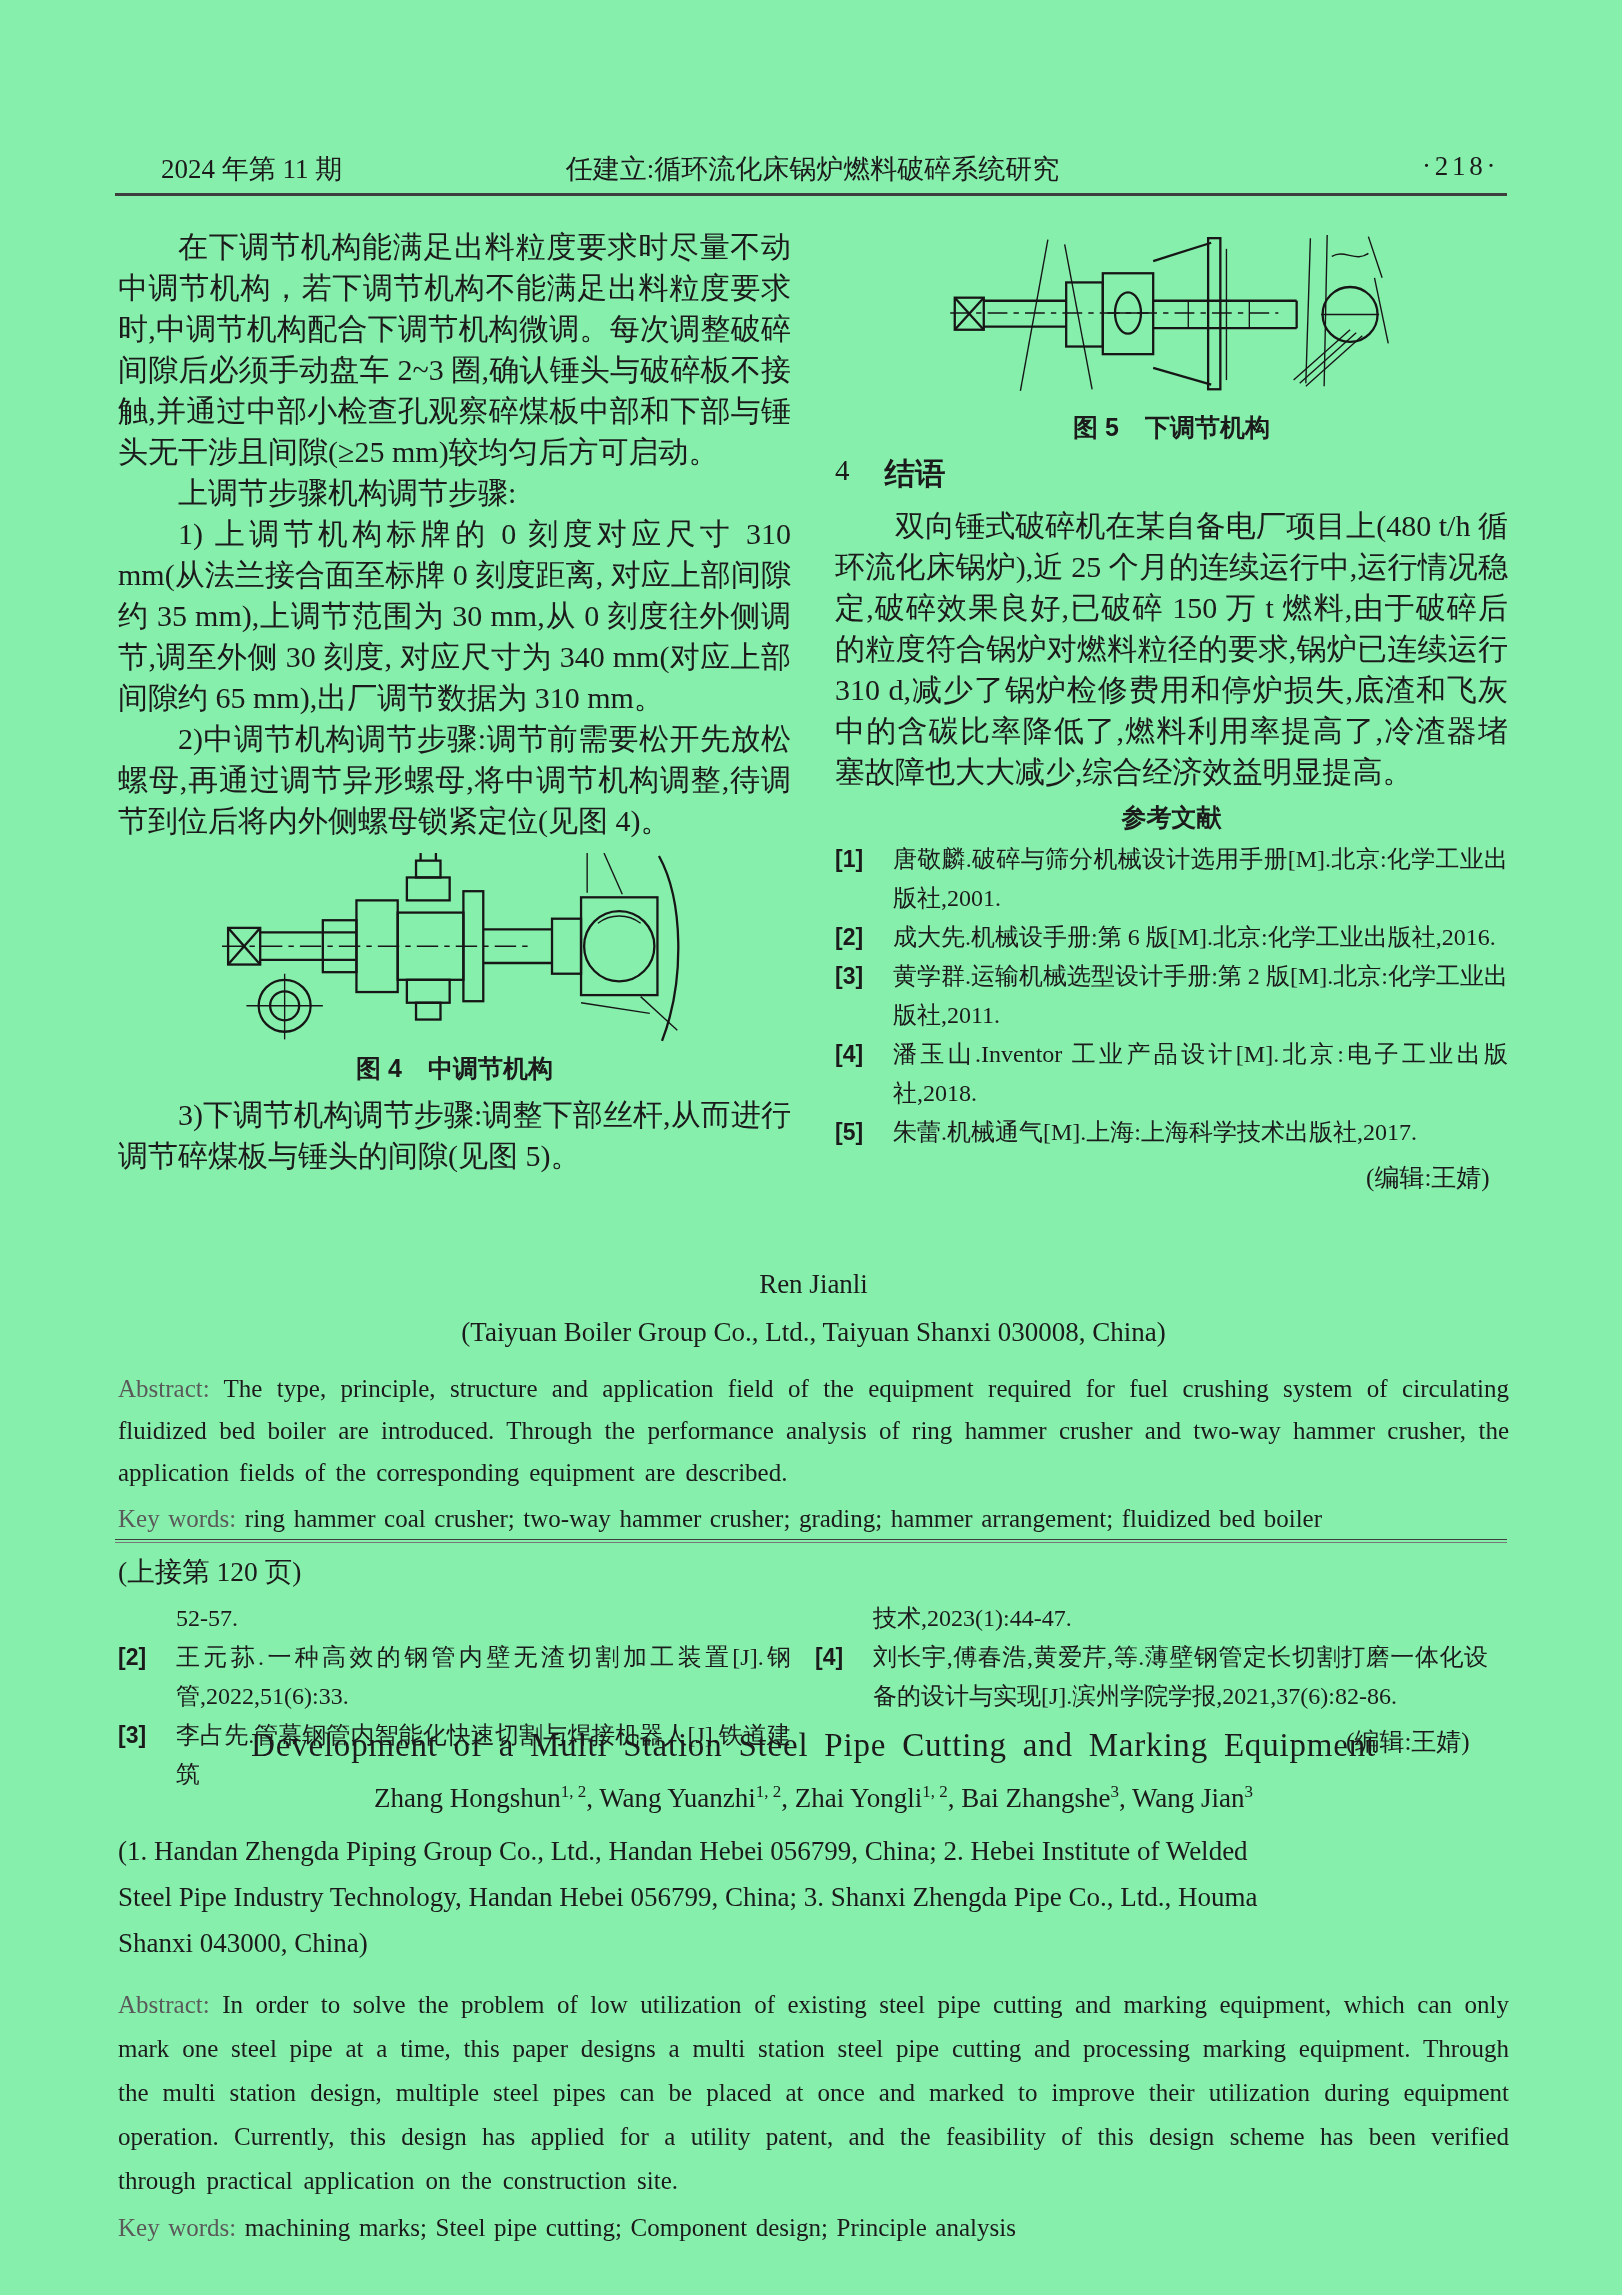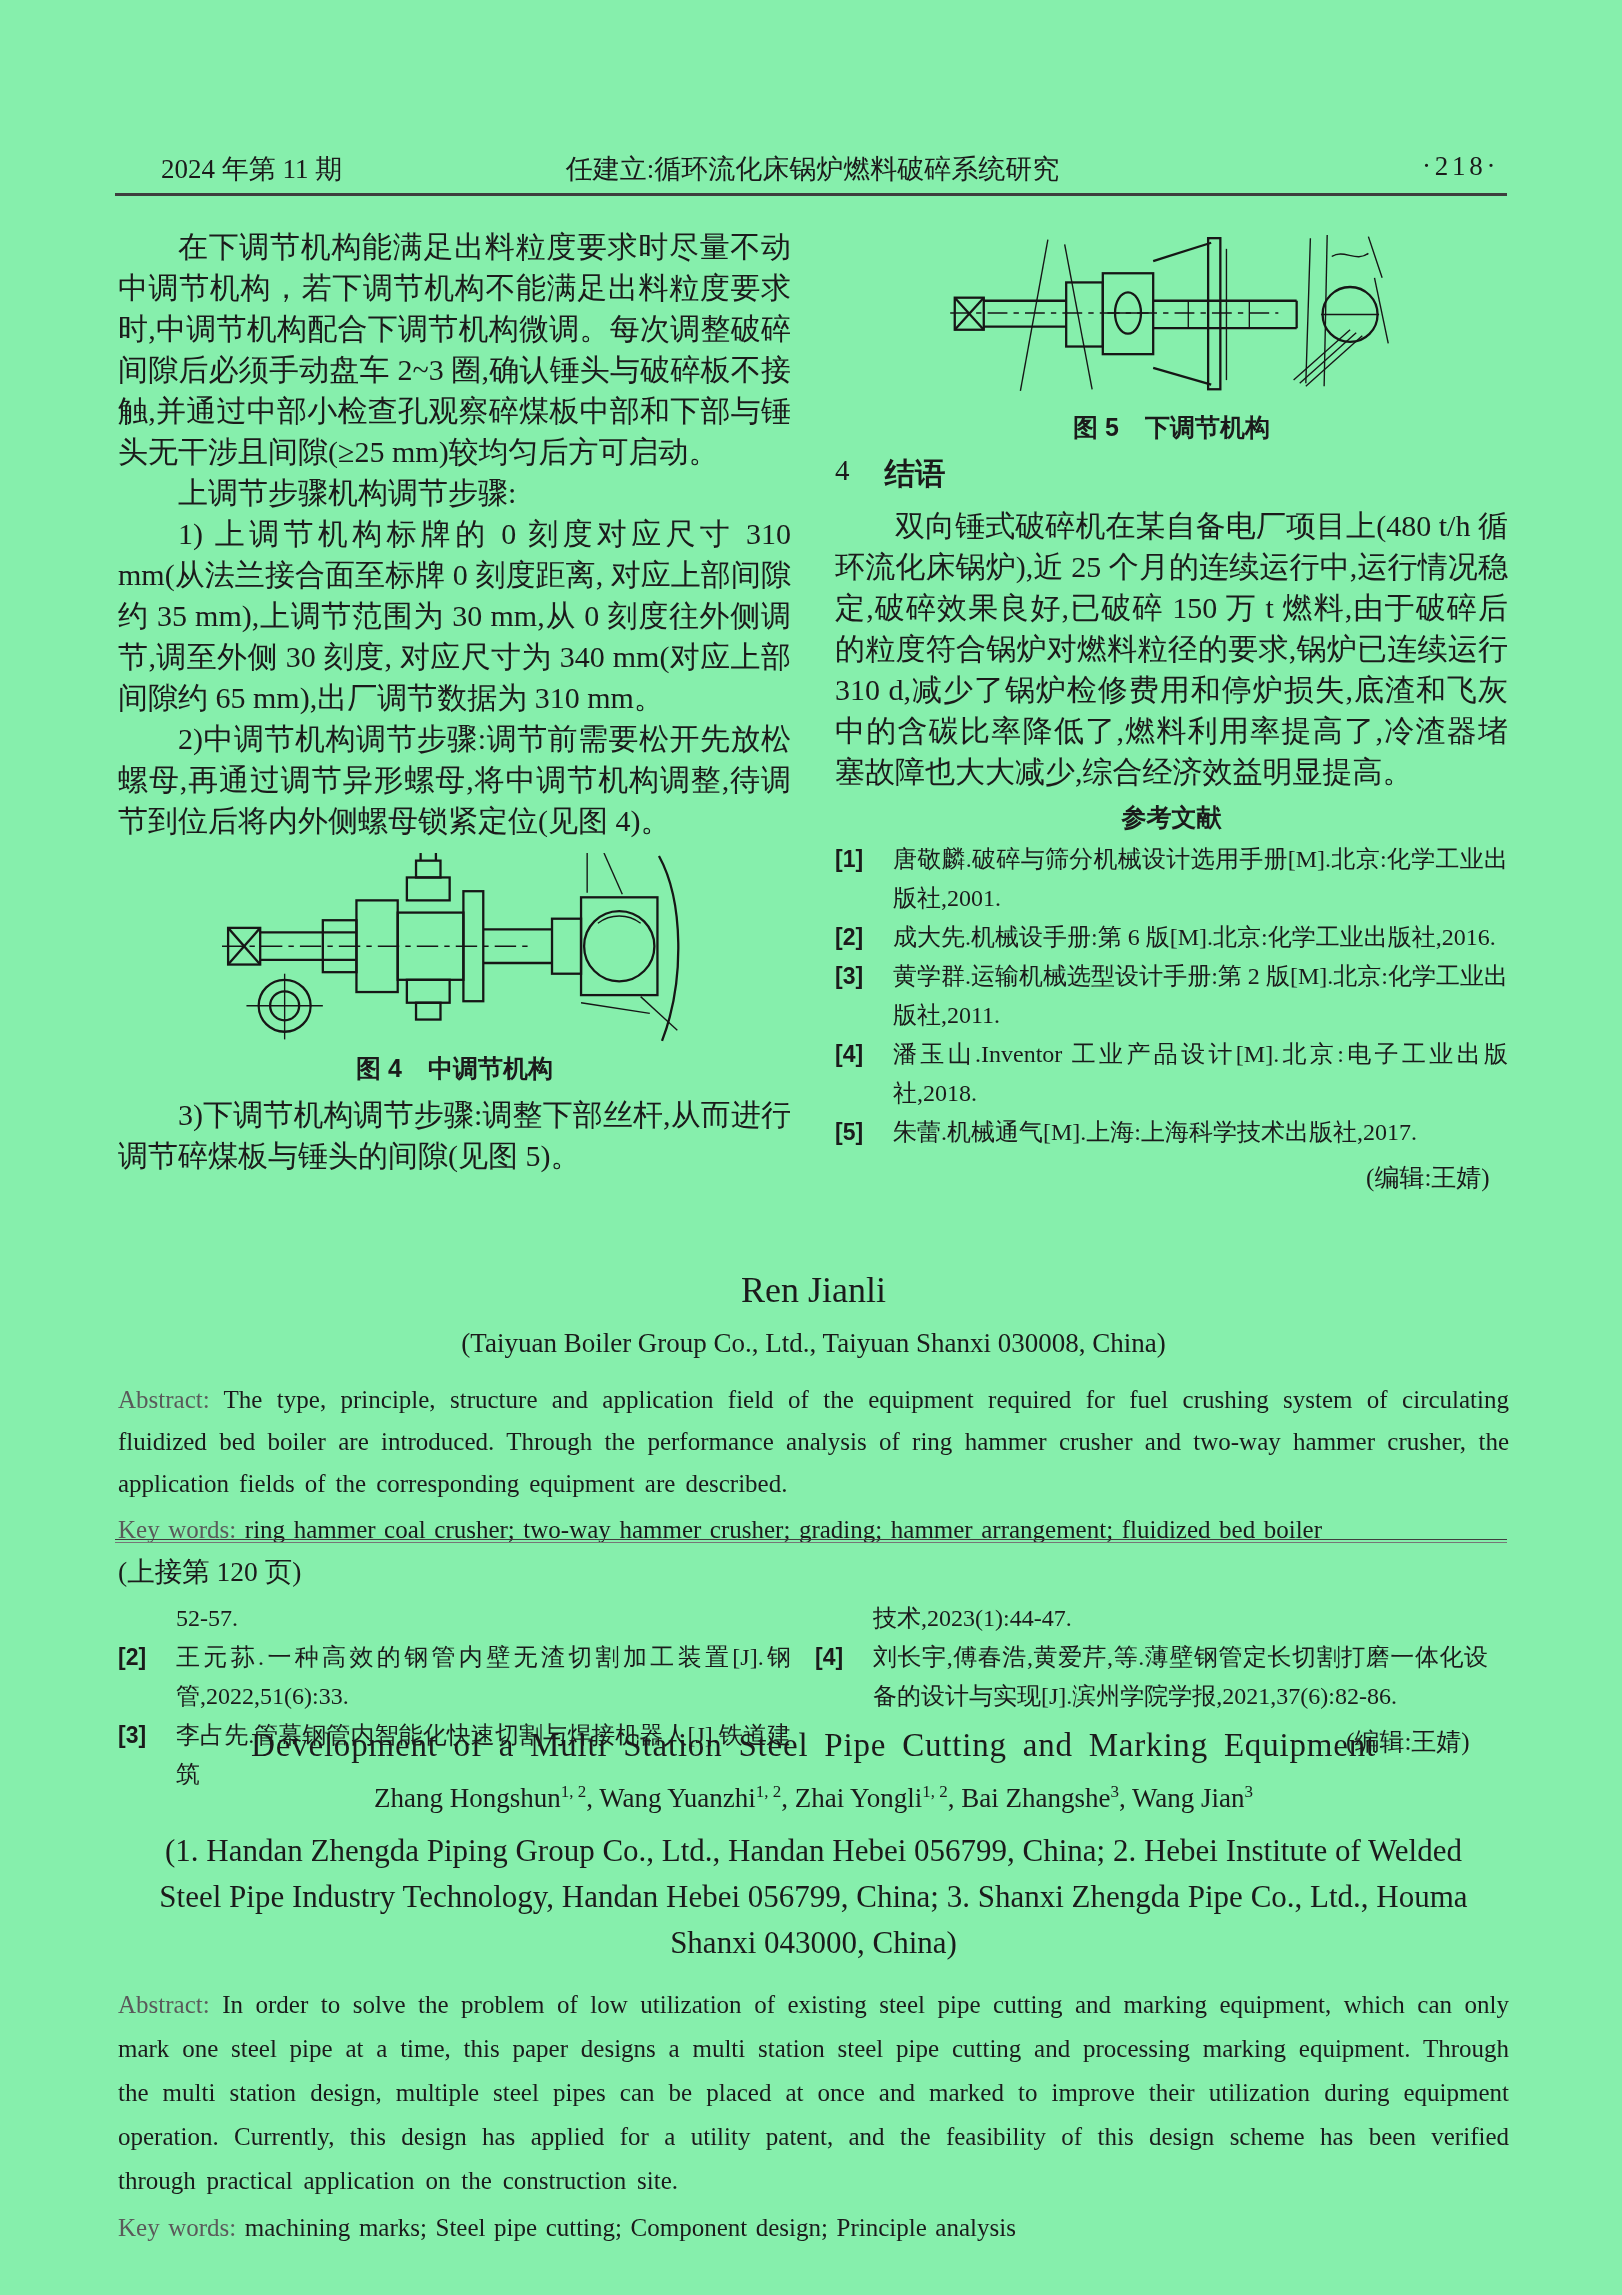--- a/index.html
+++ b/index.html
@@ -27,38 +27,38 @@
   .sec4 .ttl{font-family:"Liberation Sans","DejaVu Sans",sans-serif;font-weight:bold;font-size:30.5px;}
   .refs-title{text-align:center;font-family:"Liberation Sans","DejaVu Sans",sans-serif;
               font-weight:bold;font-size:25px;margin:9.2px 0 6.1px 0;}
   .ref{display:flex;font-size:24px;line-height:39px;margin:0;}
   .ref .rnum{flex:0 0 58px;font-weight:bold;font-family:"Liberation Sans","DejaVu Sans",sans-serif;font-size:23px;}
   .ref .rtxt{flex:1;text-align:justify;}
   .editor{text-align:right;font-size:25px;margin-top:9.2px;padding-right:18.3px;}
   
   .eng1{position:absolute;top:1249px;left:118px;width:1391px;}
   .eng-title{text-align:center;font-size:33px;word-spacing:10.7px;letter-spacing:0.8px;}
-  .eng-author{text-align:center;font-size:36px;margin-top:20px;}
+  .eng-author{text-align:center;font-size:27px;margin-top:20px;}
   .eng-affil{text-align:center;font-size:27px;margin-top:17px;}
   .eng-abs{font-size:25px;line-height:42px;text-align:justify;margin-top:20px;word-spacing:3.8px;}
   .lbl{color:#5a5a5a;}
   .eng-kw{font-size:25px;margin-top:10.7px;word-spacing:2.3px;}
   
   .divider{position:absolute;top:1539px;left:115px;width:1392px;height:2.3px;
            border-top:1.5px solid #3e3e3e;border-bottom:0.8px solid #777;}
   .cont{position:absolute;top:1554px;left:118px;width:1391px;}
   .cont-note{font-size:27.5px;margin:0 0 7.6px 0;}
   .cont-cols{display:flex;gap:24px;}
   .cont-col{width:673px;}
   .cont-plain{font-size:24px;line-height:40px;padding-left:58px;}
   
   .eng2{position:absolute;top:1727px;left:118px;width:1391px;}
   .eng-authors{text-align:center;font-size:27px;margin-top:18.3px;}
   .eng-authors sup{font-size:17px;}
-  .affil2{text-align:center;font-size:31px;line-height:46px;margin-top:13.7px;}
+  .affil2{text-align:left;font-size:27px;line-height:46px;margin-top:13.7px;}
   .eng-abs2{font-size:25px;line-height:44px;text-align:justify;margin-top:17px;word-spacing:4.6px;}
   .drawing{stroke:#161616;fill:none;stroke-width:3;}
   .thin{stroke-width:1.8;}
 </style>
 </head>
 <body>
 
 <div class="page">
 
   <div class="header">

